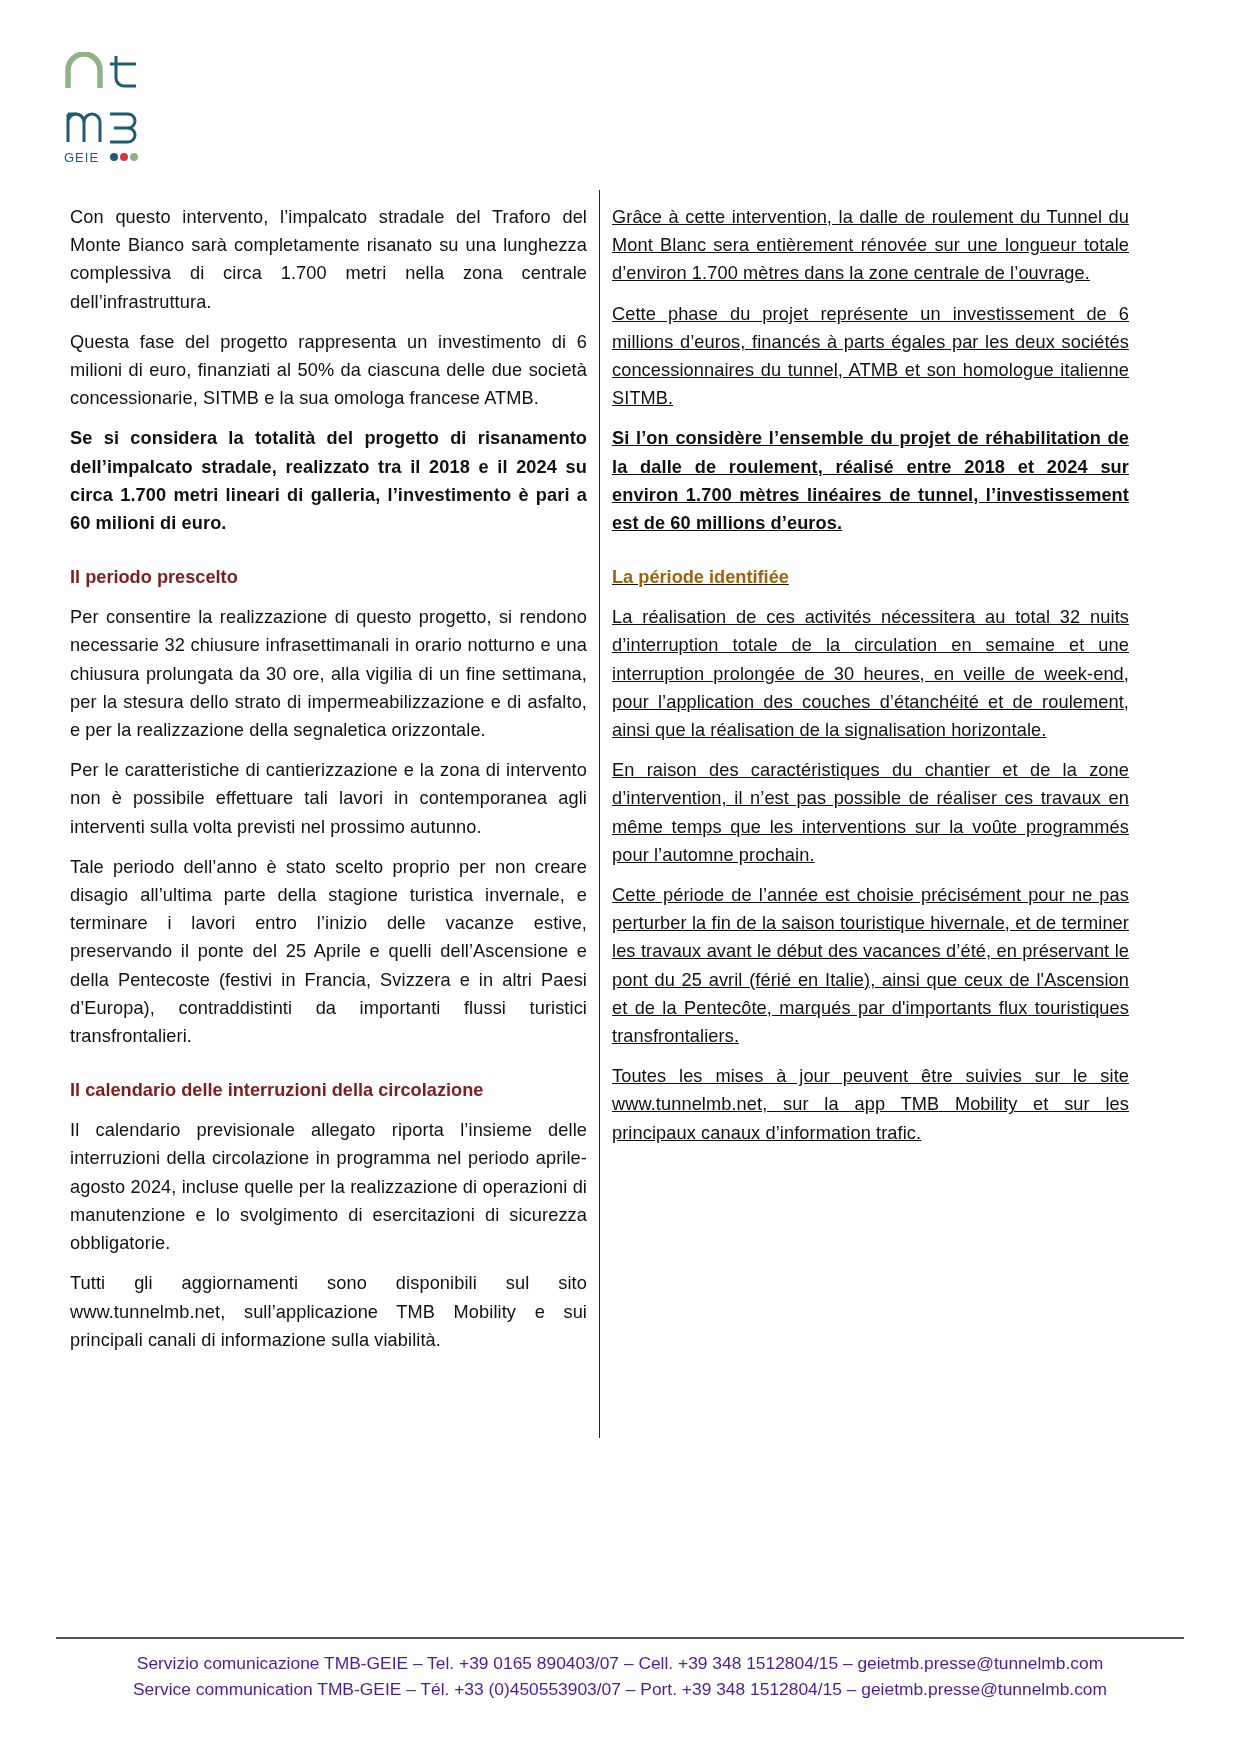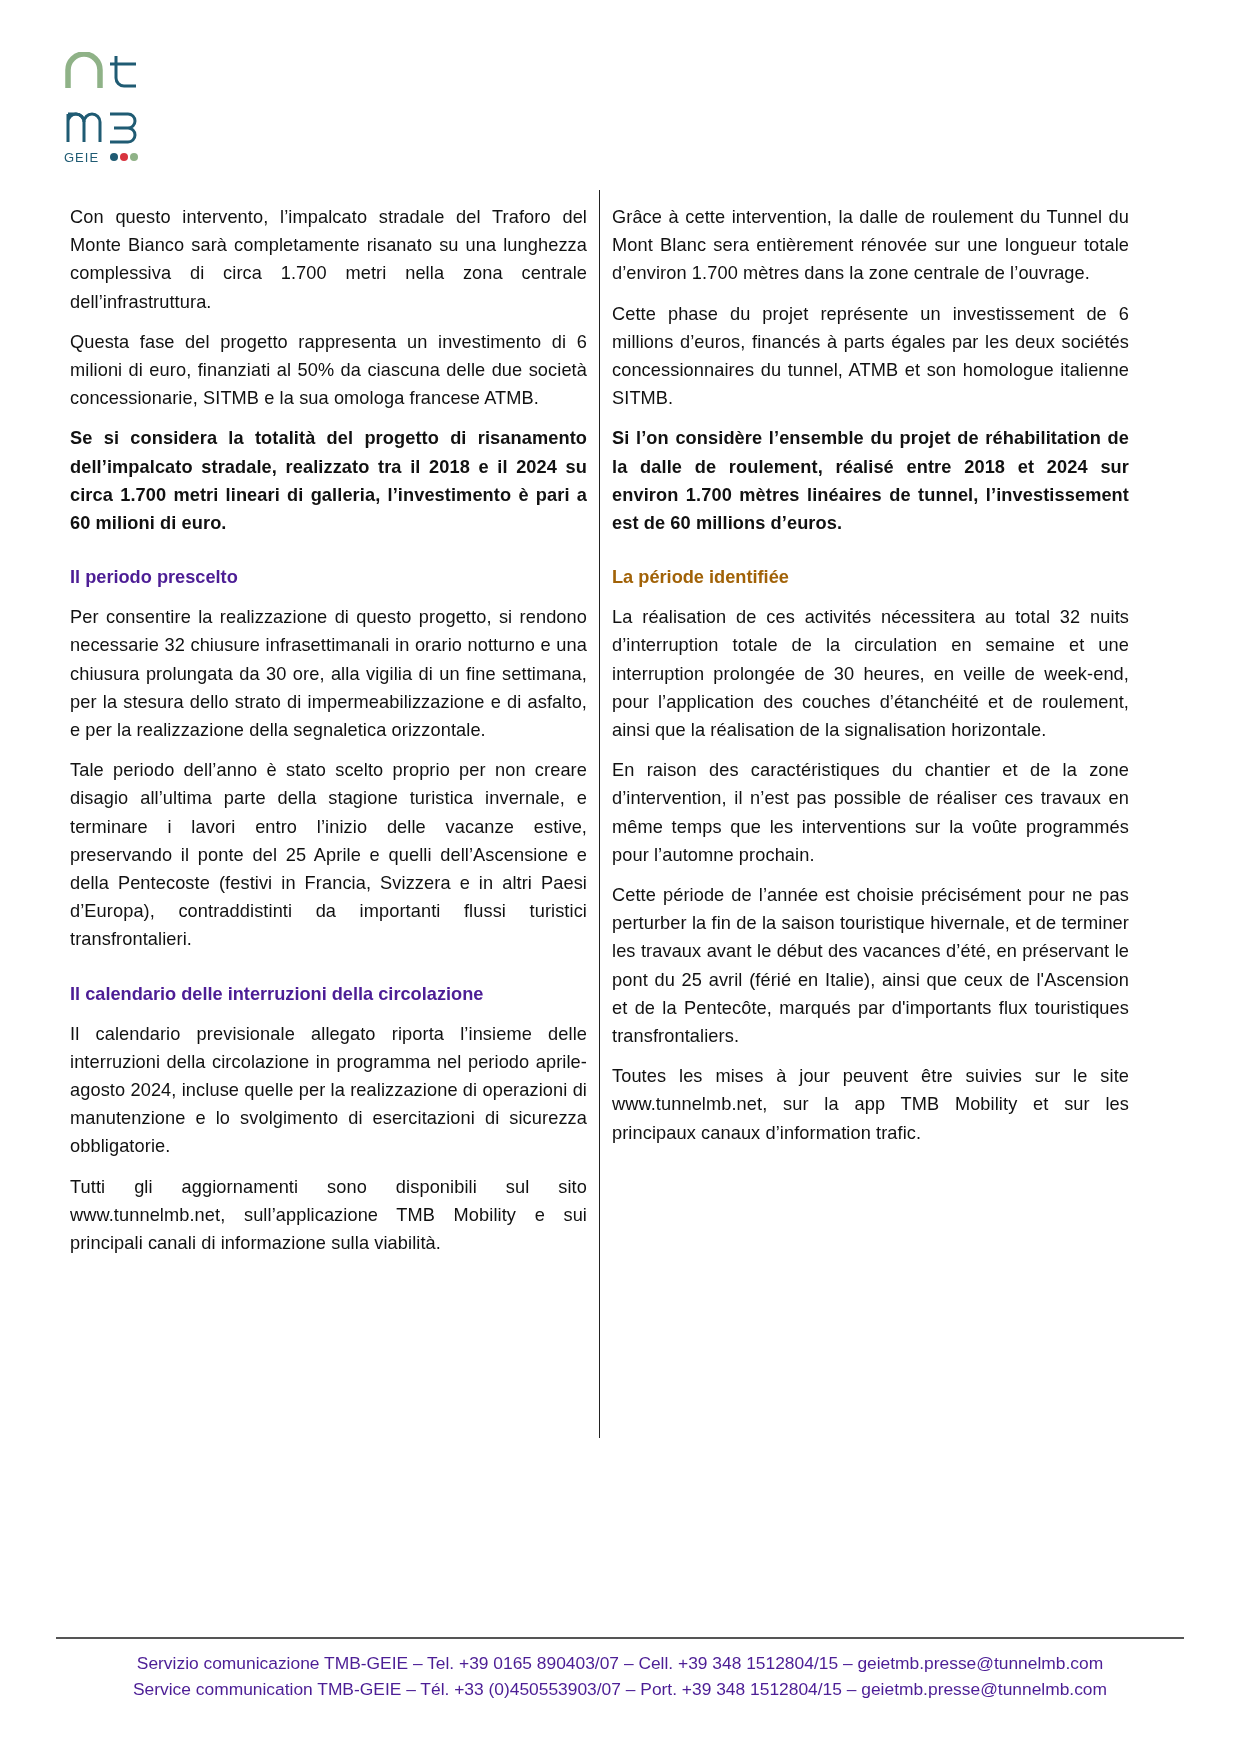--- a/index.html
+++ b/index.html
@@ -9,37 +9,37 @@
       color: #111111;
     }
     .logo { position: absolute; left: 56px; top: 52px; width: 110px; height: 120px; margin-left: 8px; }
     .logo svg { display: block; }
     .columns {
       position: absolute; left: 70px; top: 203px; width: 1060px;
       display: flex;
     }
     .col { width: 517px; }
     .col.left { padding-right: 13px; }
-    .col.right { padding-left: 12px; }
+    .col.right { padding-left: 12px; text-decoration: underline; }
     .divider {
       position: absolute; left: 599px; top: 190px; width: 1px; height: 1248px;
       background: #222222;
     }
     p {
       margin: 0 0 12px 0;
       font-size: 18.2px; line-height: 28.2px;
       text-align: justify;
       letter-spacing: 0.1px;
     }
     p.bold { font-weight: bold; }
     h2 {
       margin: 26px 0 12px 0;
       font-size: 18.2px; line-height: 28px; font-weight: bold;
     }
-    .left h2 { color: #4c1d95; }
+    .left h2 { color: #7f1d1d; }
     .right h2 { color: #a16207; }
     .footer-line {
       position: absolute; left: 56px; top: 1637px; width: 1128px; height: 2px;
       background: #555555;
     }
     .footer {
       position: absolute; left: 56px; top: 1650px; width: 1128px;
       text-align: center; font-size: 17.4px; line-height: 26px; color: #4c1d95;
     }
     .footer div { white-space: nowrap; }
@@ -70,20 +70,21 @@
 
 <div class="divider"></div>
 
 <div class="columns">
   <div class="col left">
     <p>Con questo intervento, l’impalcato stradale del Traforo del Monte Bianco sarà completamente risanato su una lunghezza complessiva di circa 1.700 metri nella zona centrale dell’infrastruttura.</p>
     <p>Questa fase del progetto rappresenta un investimento di 6 milioni di euro, finanziati al 50% da ciascuna delle due società concessionarie, SITMB e la sua omologa francese ATMB.</p>
     <p class="bold">Se si considera la totalità del progetto di risanamento dell’impalcato stradale, realizzato tra il 2018 e il 2024 su circa 1.700 metri lineari di galleria, l’investimento è pari a 60 milioni di euro.</p>
     <h2>Il periodo prescelto</h2>
     <p>Per consentire la realizzazione di questo progetto, si rendono necessarie 32 chiusure infrasettimanali in orario notturno e una chiusura prolungata da 30 ore, alla vigilia di un fine settimana, per la stesura dello strato di impermeabilizzazione e di asfalto, e per la realizzazione della segnaletica orizzontale.</p>
+    <p>Per le caratteristiche di cantierizzazione e la zona di intervento non è possibile effettuare tali lavori in contemporanea agli interventi sulla volta previsti nel prossimo autunno.</p>
     <p>Tale periodo dell’anno è stato scelto proprio per non creare disagio all’ultima parte della stagione turistica invernale, e terminare i lavori entro l’inizio delle vacanze estive, preservando il ponte del 25 Aprile e quelli dell’Ascensione e della Pentecoste (festivi in Francia, Svizzera e in altri Paesi d’Europa), contraddistinti da importanti flussi turistici transfrontalieri.</p>
     <h2>Il calendario delle interruzioni della circolazione</h2>
     <p>Il calendario previsionale allegato riporta l’insieme delle interruzioni della circolazione in programma nel periodo aprile-agosto 2024, incluse quelle per la realizzazione di operazioni di manutenzione e lo svolgimento di esercitazioni di sicurezza obbligatorie.</p>
     <p>Tutti gli aggiornamenti sono disponibili sul sito www.tunnelmb.net, sull’applicazione TMB Mobility e sui principali canali di informazione sulla viabilità.</p>
   </div>
   <div class="col right">
     <p>Grâce à cette intervention, la dalle de roulement du Tunnel du Mont Blanc sera entièrement rénovée sur une longueur totale d’environ 1.700 mètres dans la zone centrale de l’ouvrage.</p>
     <p>Cette phase du projet représente un investissement de 6 millions d’euros, financés à parts égales par les deux sociétés concessionnaires du tunnel, ATMB et son homologue italienne SITMB.</p>
     <p class="bold">Si l’on considère l’ensemble du projet de réhabilitation de la dalle de roulement, réalisé entre 2018 et 2024 sur environ 1.700 mètres linéaires de tunnel, l’investissement est de 60 millions d’euros.</p>
     <h2>La période identifiée</h2>

